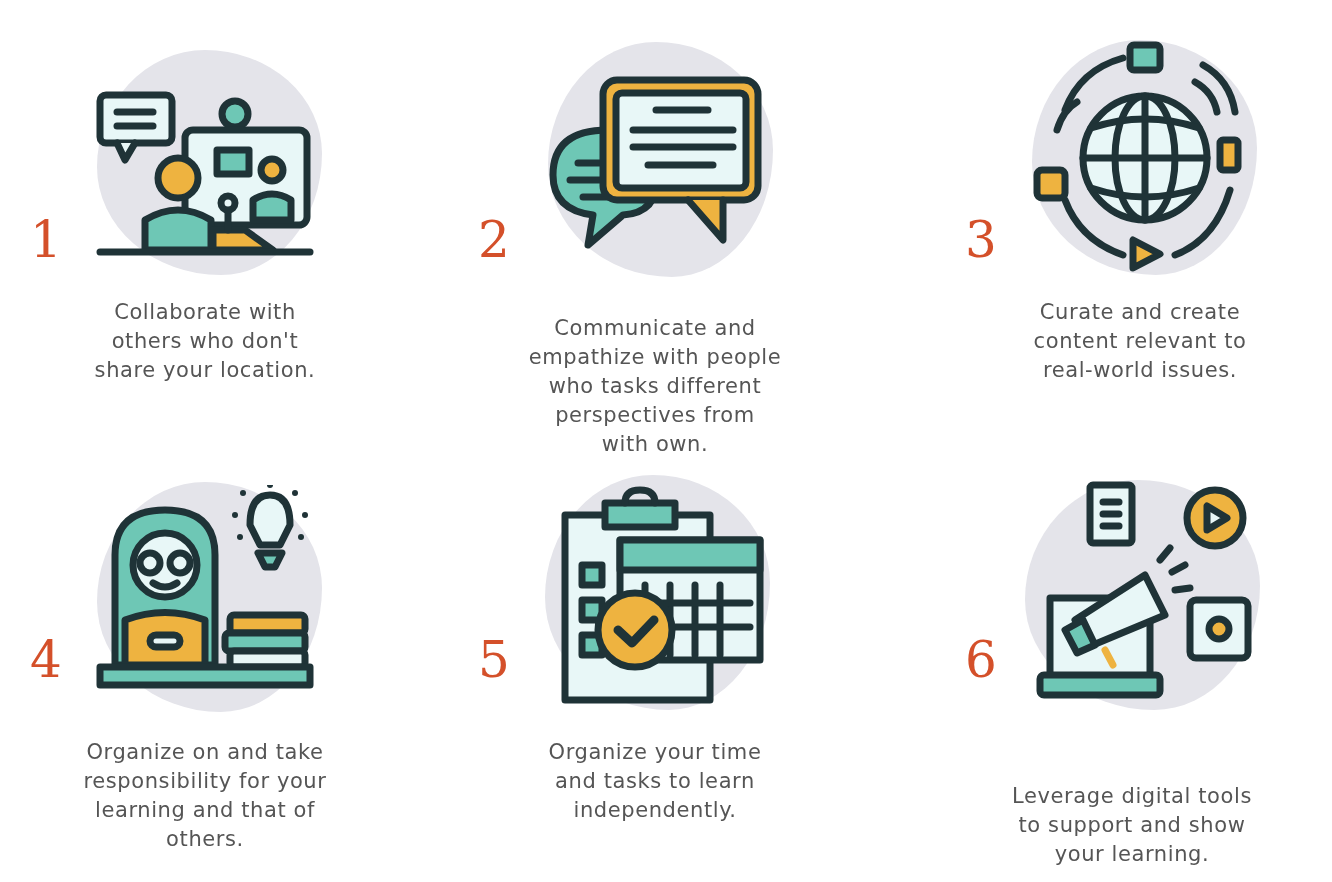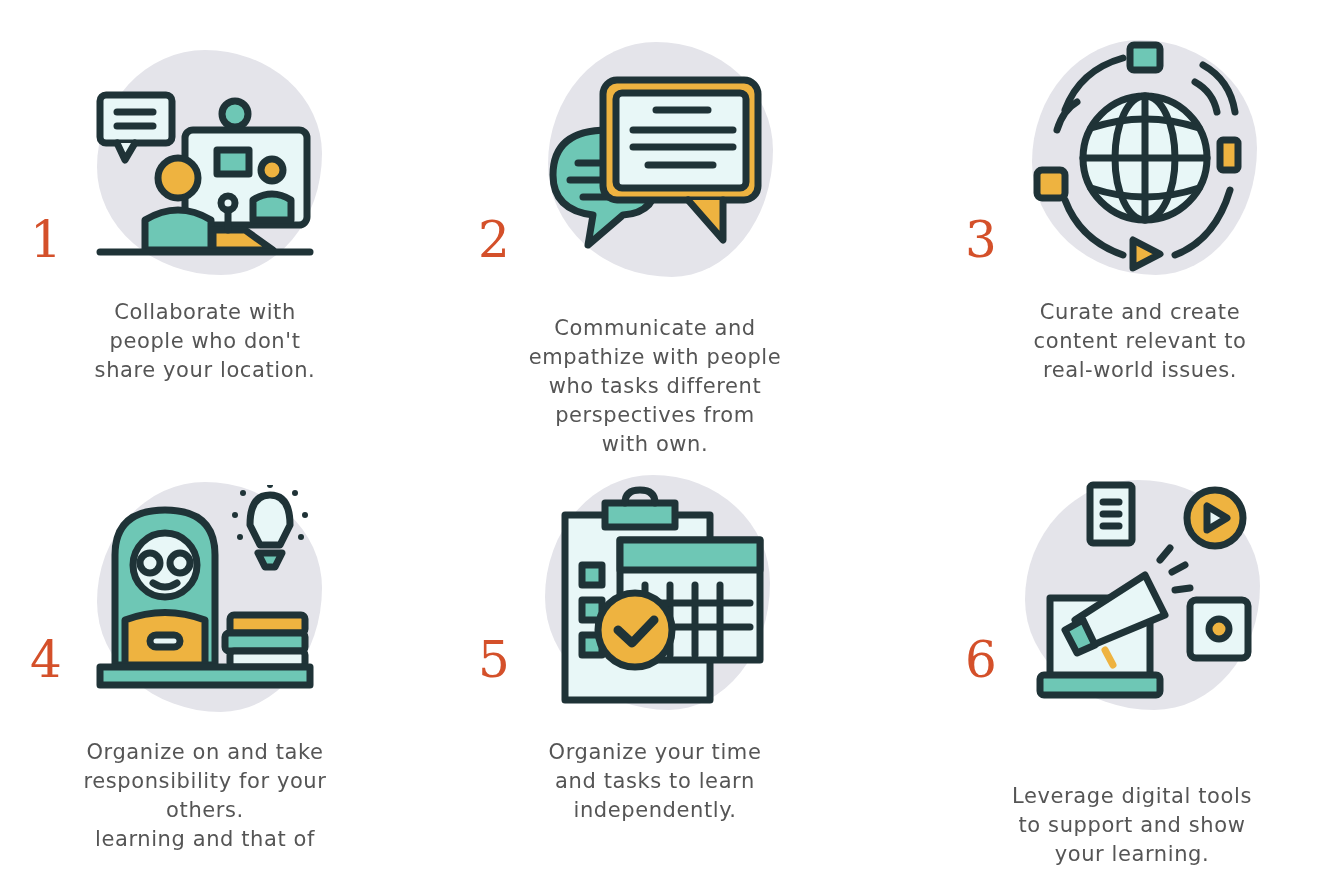--- a/index.html
+++ b/index.html
@@ -30,21 +30,21 @@
       <circle cx="83" cy="88" r="20" fill="#eeb340"></circle>
       <path d="M50 160 L50 130 Q83 110 116 130 L116 160 Z" fill="#6ec7b5"></path>
       <path d="M118 160 L118 140 L150 140 L178 160 Z" fill="#eeb340"></path>
       <line x1="5" y1="162" x2="215" y2="162"></line>
       <line x1="133" y1="120" x2="133" y2="140"></line>
         <circle cx="133" cy="113" r="7" fill="#e8f7f7"></circle>
     </g>
   </svg>
   <div class="caption" style="left:50px;top:298px;width:310px;">
     <div>Collaborate with</div>
-    <div>people who don't</div>
+    <div>others who don't</div>
     <div>share your location.</div>
   </div>
 </div>
 
 <div class="cell" style="left:450px;top:0;">
   <div class="num" style="left:28px;top:215px;">2</div>
   <div class="blob" style="left:98px;top:42px;width:225px;height:235px;"></div>
   <svg class="icon" style="left:98px;top:75px" width="225" height="175" viewBox="0 0 225 175">
     <g stroke="#1f3337" stroke-width="7" stroke-linejoin="round" stroke-linecap="round">
       <path d="M60 55 Q5 55 5 100 Q5 135 45 140 L40 170 L75 140 Q110 138 110 100 Z" fill="#6ec7b5"></path>
@@ -124,22 +124,22 @@
         <circle cx="200" cy="8" r="3"></circle>
         <circle cx="210" cy="30" r="3"></circle>
         <circle cx="140" cy="30" r="3"></circle>
         <circle cx="145" cy="52" r="3"></circle>
         <circle cx="206" cy="52" r="3"></circle>
       </g>
   </svg>
   <div class="caption" style="left:50px;top:298px;width:310px;">
     <div>Organize on and take</div>
     <div>responsibility for your</div>
+    <div>learning and that of</div>
     <div>others.</div>
-    <div>learning and that of</div>
   </div>
 </div>
 
 <div class="cell" style="left:450px;top:440px;">
   <div class="num" style="left:28px;top:195px;">5</div>
   <div class="blob" style="left:95px;top:35px;width:225px;height:235px;"></div>
   <svg class="icon" style="left:110px;top:45px" width="205" height="220" viewBox="0 0 205 220">
     <g stroke="#1f3337" stroke-width="7" stroke-linejoin="round" stroke-linecap="round">
       <rect x="5" y="30" width="145" height="185" fill="#e8f7f7"></rect>
       <rect x="45" y="18" width="70" height="24" fill="#6ec7b5"></rect>

